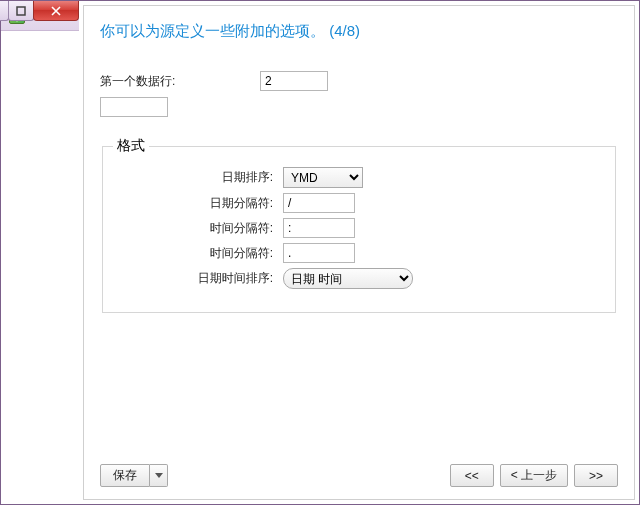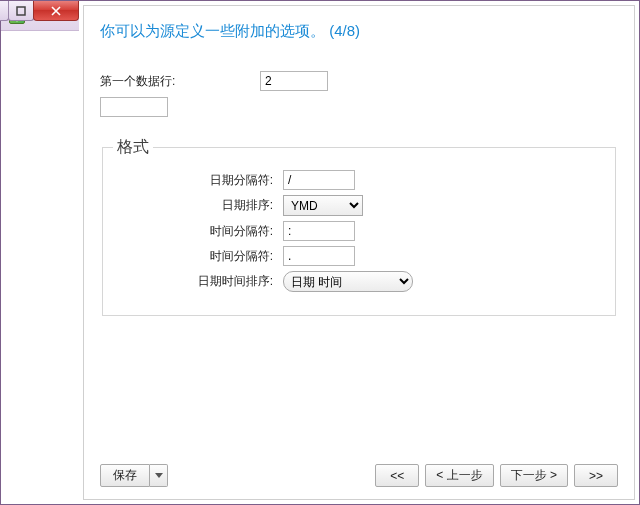--- a/index.html
+++ b/index.html
@@ -108,22 +108,22 @@
     font-size:12px;
     background:#fff;
   }
   fieldset.format {
     margin-top:14px;
     border:1px solid #d6d6d6;
     padding:12px 10px 18px 10px;
   }
   fieldset.format legend {
     padding:0 4px;
-    color:#404040;
-    font-size:16px;
+    color:#000000;
+    font-size:14px;
   }
   .fmtrow {
     display:flex;
     align-items:center;
     margin-bottom:5px;
   }
   .fmtrow .flbl {
     width:170px;
     text-align:right;
     padding-right:10px;
@@ -228,34 +228,34 @@
       <input class="textin" type="text" value="2" style="">
     </div>
     <div class="formrow">
       <input class="textin" type="text" value="" style="">
     </div>
 
     <fieldset class="format">
       <legend>格式</legend>
 
       <div class="fmtrow">
-        <div class="flbl">日期分隔符:</div>
-        <input class="smalltext" type="text" value="/" style="">
-      </div>
-
-      <div class="fmtrow">
         <div class="flbl">日期排序:</div>
         <span class="select-wrap">
           <select class="sel-narrow">
             <option>YMD</option>
           </select>
         </span>
       </div>
 
       <div class="fmtrow">
+        <div class="flbl">日期分隔符:</div>
+        <input class="smalltext" type="text" value="/" style="">
+      </div>
+
+      <div class="fmtrow">
         <div class="flbl">时间分隔符:</div>
         <input class="smalltext" type="text" value=":" style="">
       </div>
 
       <div class="fmtrow">
         <div class="flbl">时间分隔符:</div>
         <input class="smalltext" type="text" value="." style="">
       </div>
 
       <div class="fmtrow">
@@ -271,17 +271,16 @@
     <div class="footer">
       <div class="splitbtn">
         <button class="btn">保存</button>
         <div class="drop">
           <div class="caret-down"></div>
         </div>
       </div>
       <div class="spacer"></div>
       <button class="btn" style="min-width:44px">&lt;&lt;</button>
       <button class="btn">&lt; 上一步</button>
-      <button class="btn">下一步 &gt;</button>
       <button class="btn" style="min-width:44px">&gt;&gt;</button>
     </div>
   </div>
 </div>
 
 </body></html>

